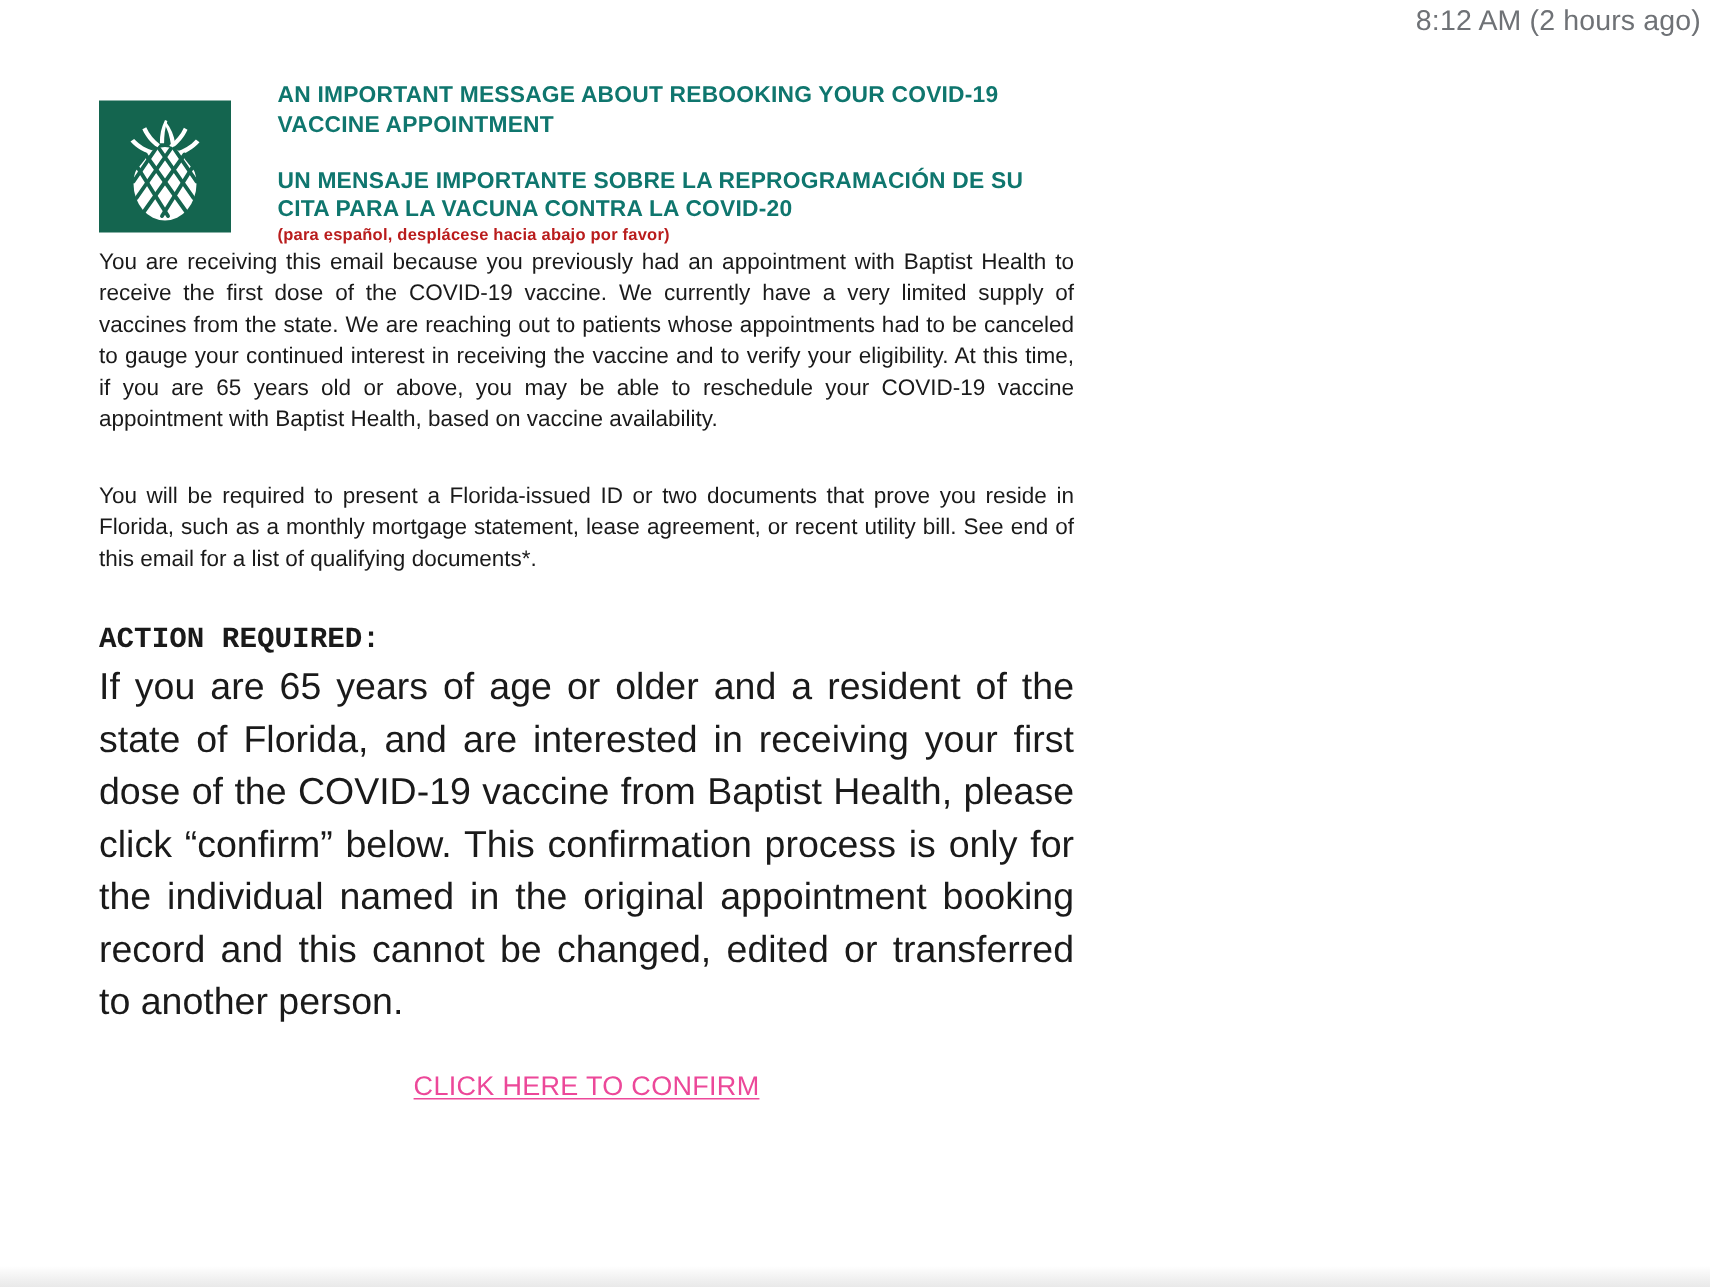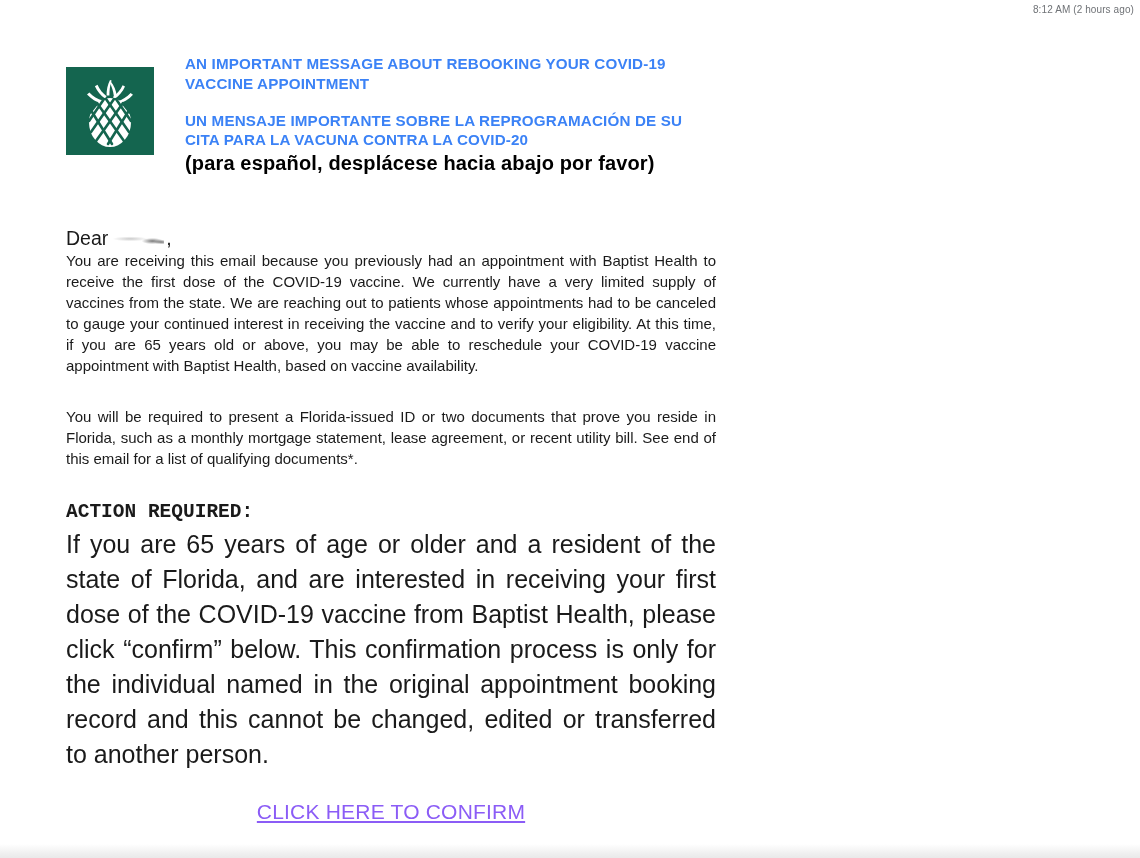--- a/index.html
+++ b/index.html
@@ -14,21 +14,21 @@
     overflow: hidden;
     font-family: "Liberation Sans", sans-serif;
     color: #1a1a1a;
   }
 
   
   .timestamp {
     position: absolute;
     top: 4px;
     right: 6px;
-    font-size: 10px;
+    font-size: 19px;
     color: #6f7276;
     letter-spacing: 0.1px;
     white-space: nowrap;
   }
 
   
   .email {
     position: absolute;
     left: 66px;
     top: 52px;
@@ -52,29 +52,29 @@
   .logo svg { display: block; }
 
   .headings {
     margin-left: 119px;
     padding-top: 2px;
   }
   .heading-en,
   .heading-es {
     font-size: 15.2px;
     font-weight: bold;
-    color: #3b82f6;
+    color: #0f766e;
     line-height: 1.30;
     letter-spacing: 0.15px;
   }
   .heading-es { margin-top: 17px; }
   .heading-es-note {
-    font-size: 20px;
+    font-size: 11px;
     font-weight: bold;
-    color: #000000;
+    color: #b91c1c;
     line-height: 1.30;
     letter-spacing: 0.15px;
   }
 
   
   .greeting {
     margin-top: 50px;
     font-size: 19.5px;
     line-height: 1.25;
     white-space: nowrap;
@@ -113,22 +113,22 @@
     line-height: 1.40;
     text-align: justify;
     text-justify: inter-word;
   }
 
   .confirm-wrap {
     margin-top: 28px;
     text-align: center;
   }
   .confirm-link {
-    font-size: 21px;
-    color: #8b5cf6;
+    font-size: 18px;
+    color: #ec4899;
     text-decoration: underline;
     text-underline-offset: 2px;
     cursor: pointer;
     letter-spacing: 0.2px;
   }
 
   
   .bottom-fade {
     position: absolute;
     left: 0;
@@ -178,21 +178,20 @@
     </div>
 
     <div class="headings">
       <div class="heading-en">AN IMPORTANT MESSAGE ABOUT REBOOKING YOUR COVID-19 VACCINE APPOINTMENT</div>
       <div class="heading-es">UN MENSAJE IMPORTANTE SOBRE LA REPROGRAMACIÓN DE SU CITA PARA LA VACUNA CONTRA LA COVID-20</div>
       <div class="heading-es-note">(para español, desplácese hacia abajo por favor)</div>
     </div>
 
   </div>
 
-  <div class="greeting"><span>Dear</span><span class="redacted"></span><span>,</span></div>
 
   <p class="para">You are receiving this email because you previously had an appointment with Baptist Health to receive the first dose of the COVID-19 vaccine. We currently have a very limited supply of vaccines from the state. We are reaching out to patients whose appointments had to be canceled to gauge your continued interest in receiving the vaccine and to verify your eligibility. At this time, if you are 65 years old or above, you may be able to reschedule your COVID-19 vaccine appointment with Baptist Health, based on vaccine availability.</p>
 
   <p class="para">You will be required to present a Florida-issued ID or two documents that prove you reside in Florida, such as a monthly mortgage statement, lease agreement, or recent utility bill. See end of this email for a list of qualifying documents*.</p>
 
   <div class="action-label">ACTION REQUIRED:</div>
   <p class="action-para">If you are 65 years of age or older and a resident of the state of Florida, and are interested in receiving your first dose of the COVID-19 vaccine from Baptist Health, please click “confirm” below. This confirmation process is only for the individual named in the original appointment booking record and this cannot be changed, edited or transferred to another person.</p>
 
   <div class="confirm-wrap">
     <a class="confirm-link" href="#">CLICK HERE TO CONFIRM</a>

